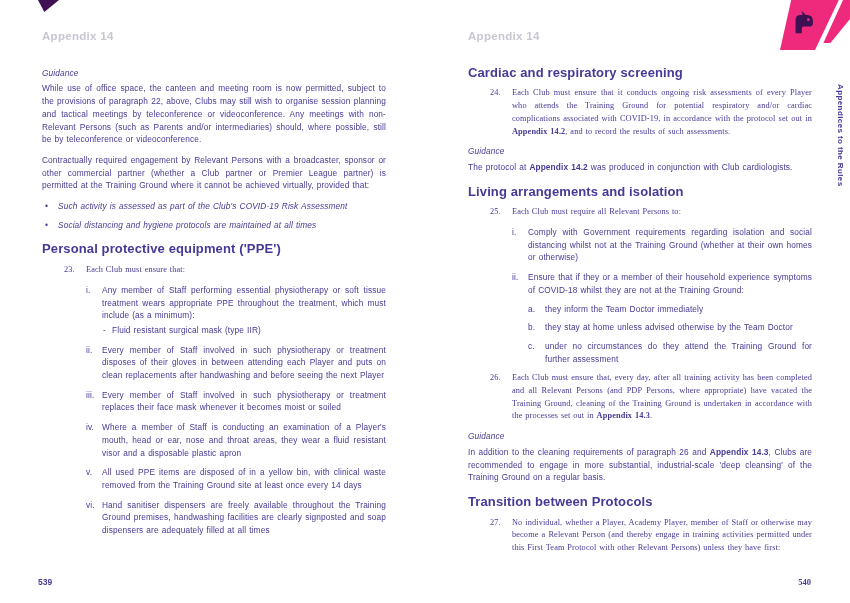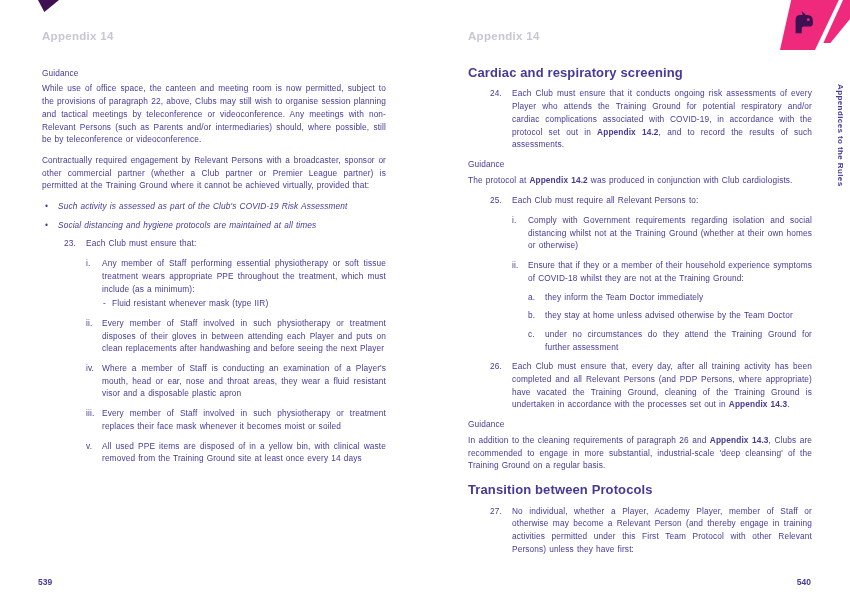--- a/index.html
+++ b/index.html
@@ -37,51 +37,51 @@
   
   .col { position:absolute; top:30px; width:344px; font-size:8.3px; line-height:12.7px; letter-spacing:0.12px; }
   .col-left  { left:42px; }
   .col-right { left:468px; }
 
   .apx-header {
     font-size:11.5px; font-weight:bold; color:#c7c7d3;
     letter-spacing:0.3px; margin-bottom:24px;
   }
 
-  .g-label { margin-bottom:3px; }
+  .g-label { font-style:italic; margin-bottom:3px; }
   .g, .tc, .rt, .btxt, .at { text-align:justify; word-spacing:0.6px; }
   .g { margin-bottom:8px; }
 
   .bullets { margin-bottom:4px; }
   .bullet { position:relative; padding-left:16px; font-style:italic; margin-bottom:6px; }
   .bullet::before { content:"\2022"; position:absolute; left:3px; }
 
   h2.sec { font-size:13px; font-weight:bold; margin:12px 0 8px 0; letter-spacing:0.12px; }
   h2.sec.first { margin-top:0; }
 
-  .num-row { display:flex; margin-left:22px; margin-bottom:7px; }
+  .num-row { display:flex; margin-left:22px; margin-bottom:7px;font-family:Liberation Serif, serif; }
   .nc { flex:0 0 22px; }
   .tc { flex:1; }
 
   .roman-row { display:flex; margin-left:44px; margin-bottom:7px; }
   .rn { flex:0 0 16px; }
   .rt { flex:1; }
 
   .dash { position:relative; padding-left:10px; margin-top:2px; }
   .dash::before { content:"-"; position:absolute; left:1px; }
 
   .alpha-row { display:flex; margin-top:6px; }
   .an { flex:0 0 17px; }
   .at { flex:1; }
 
   b { font-weight:bold; }
 
   .pagenum { position:absolute; top:577px; font-size:8.5px; font-weight:bold; color:#453a96; }
   .pagenum.pl { left:38px; }
-  .pagenum.pr { right:39px; }
+  .pagenum.pr { right:39px;font-family:Liberation Serif, serif; }
 </style>
 </head>
 <body>
 
 <div class="sheet">
 
   <div class="corner-triangle"></div>
 
   <div class="ribbon">
     <div class="ribbon-main"></div>
@@ -101,69 +101,75 @@
 
     <p class="g-label">Guidance</p>
     <p class="g">While use of office space, the canteen and meeting room is now permitted, subject to the provisions of paragraph 22, above, Clubs may still wish to organise session planning and tactical meetings by teleconference or videoconference. Any meetings with non-Relevant Persons (such as Parents and/or intermediaries) should, where possible, still be by teleconference or videoconference.</p>
     <p class="g">Contractually required engagement by Relevant Persons with a broadcaster, sponsor or other commercial partner (whether a Club partner or Premier League partner) is permitted at the Training Ground where it cannot be achieved virtually, provided that:</p>
 
     <div class="bullets">
       <div class="bullet"><span class="btxt">Such activity is assessed as part of the Club's COVID-19 Risk Assessment</span></div>
       <div class="bullet"><span class="btxt">Social distancing and hygiene protocols are maintained at all times</span></div>
     </div>
 
+    <h2 class="sec">Personal protective equipment ('PPE')</h2>
 
     <div class="num-row">
       <span class="nc">23.</span>
       <span class="tc">Each Club must ensure that:</span>
     </div>
 
     <div class="roman-row">
       <span class="rn">i.</span>
       <div class="rt">
         <span>Any member of Staff performing essential physiotherapy or soft tissue treatment wears appropriate PPE throughout the treatment, which must include (as a minimum):</span>
-        <div class="dash"><span>Fluid resistant whenever mask (type IIR)</span></div>
+        <div class="dash"><span>Fluid resistant surgical mask (type IIR)</span></div>
       </div>
     </div>
 
     <div class="roman-row">
       <span class="rn">ii.</span>
       <div class="rt">Every member of Staff involved in such physiotherapy or treatment disposes of their gloves in between attending each Player and puts on clean replacements after handwashing and before seeing the next Player</div>
     </div>
 
     <div class="roman-row">
+      <span class="rn">iii.</span>
+      <div class="rt">Every member of Staff involved in such physiotherapy or treatment replaces their face mask whenever it becomes moist or soiled</div>
+    </div>
+
+    <div class="roman-row">
       <span class="rn">iv.</span>
       <div class="rt">Where a member of Staff is conducting an examination of a Player's mouth, head or ear, nose and throat areas, they wear a fluid resistant visor and a disposable plastic apron</div>
     </div>
 
     <div class="roman-row">
-      <span class="rn">iii.</span>
-      <div class="rt">Every member of Staff involved in such physiotherapy or treatment replaces their face mask whenever it becomes moist or soiled</div>
-    </div>
-
-    <div class="roman-row">
       <span class="rn">v.</span>
       <div class="rt">All used PPE items are disposed of in a yellow bin, with clinical waste removed from the Training Ground site at least once every 14 days</div>
     </div>
 
+    <div class="roman-row">
+      <span class="rn">vi.</span>
+      <div class="rt">Hand sanitiser dispensers are freely available throughout the Training Ground premises, handwashing facilities are clearly signposted and soap dispensers are adequately filled at all times</div>
+    </div>
   </div>
 
   <div class="col col-right">
     <div class="apx-header">Appendix 14</div>
 
     <h2 class="sec first">Cardiac and respiratory screening</h2>
 
     <div class="num-row">
       <span class="nc">24.</span>
       <span class="tc"><span>Each Club must ensure that it conducts ongoing risk assessments of every Player who attends the Training Ground for potential respiratory and/or cardiac complications associated with COVID-19, in accordance with the protocol set out in </span><b>Appendix 14.2</b><span>, and to record the results of such assessments.</span></span>
     </div>
 
     <p class="g-label">Guidance</p>
     <p class="g"><span>The protocol at </span><b>Appendix 14.2</b><span> was produced in conjunction with Club cardiologists.</span></p>
 
+    <h2 class="sec">Living arrangements and isolation</h2>
 
     <div class="num-row">
       <span class="nc">25.</span>
       <span class="tc">Each Club must require all Relevant Persons to:</span>
     </div>
 
     <div class="roman-row">
       <span class="rn">i.</span>
       <div class="rt">Comply with Government requirements regarding isolation and social distancing whilst not at the Training Ground (whether at their own homes or otherwise)</div>
     </div>

